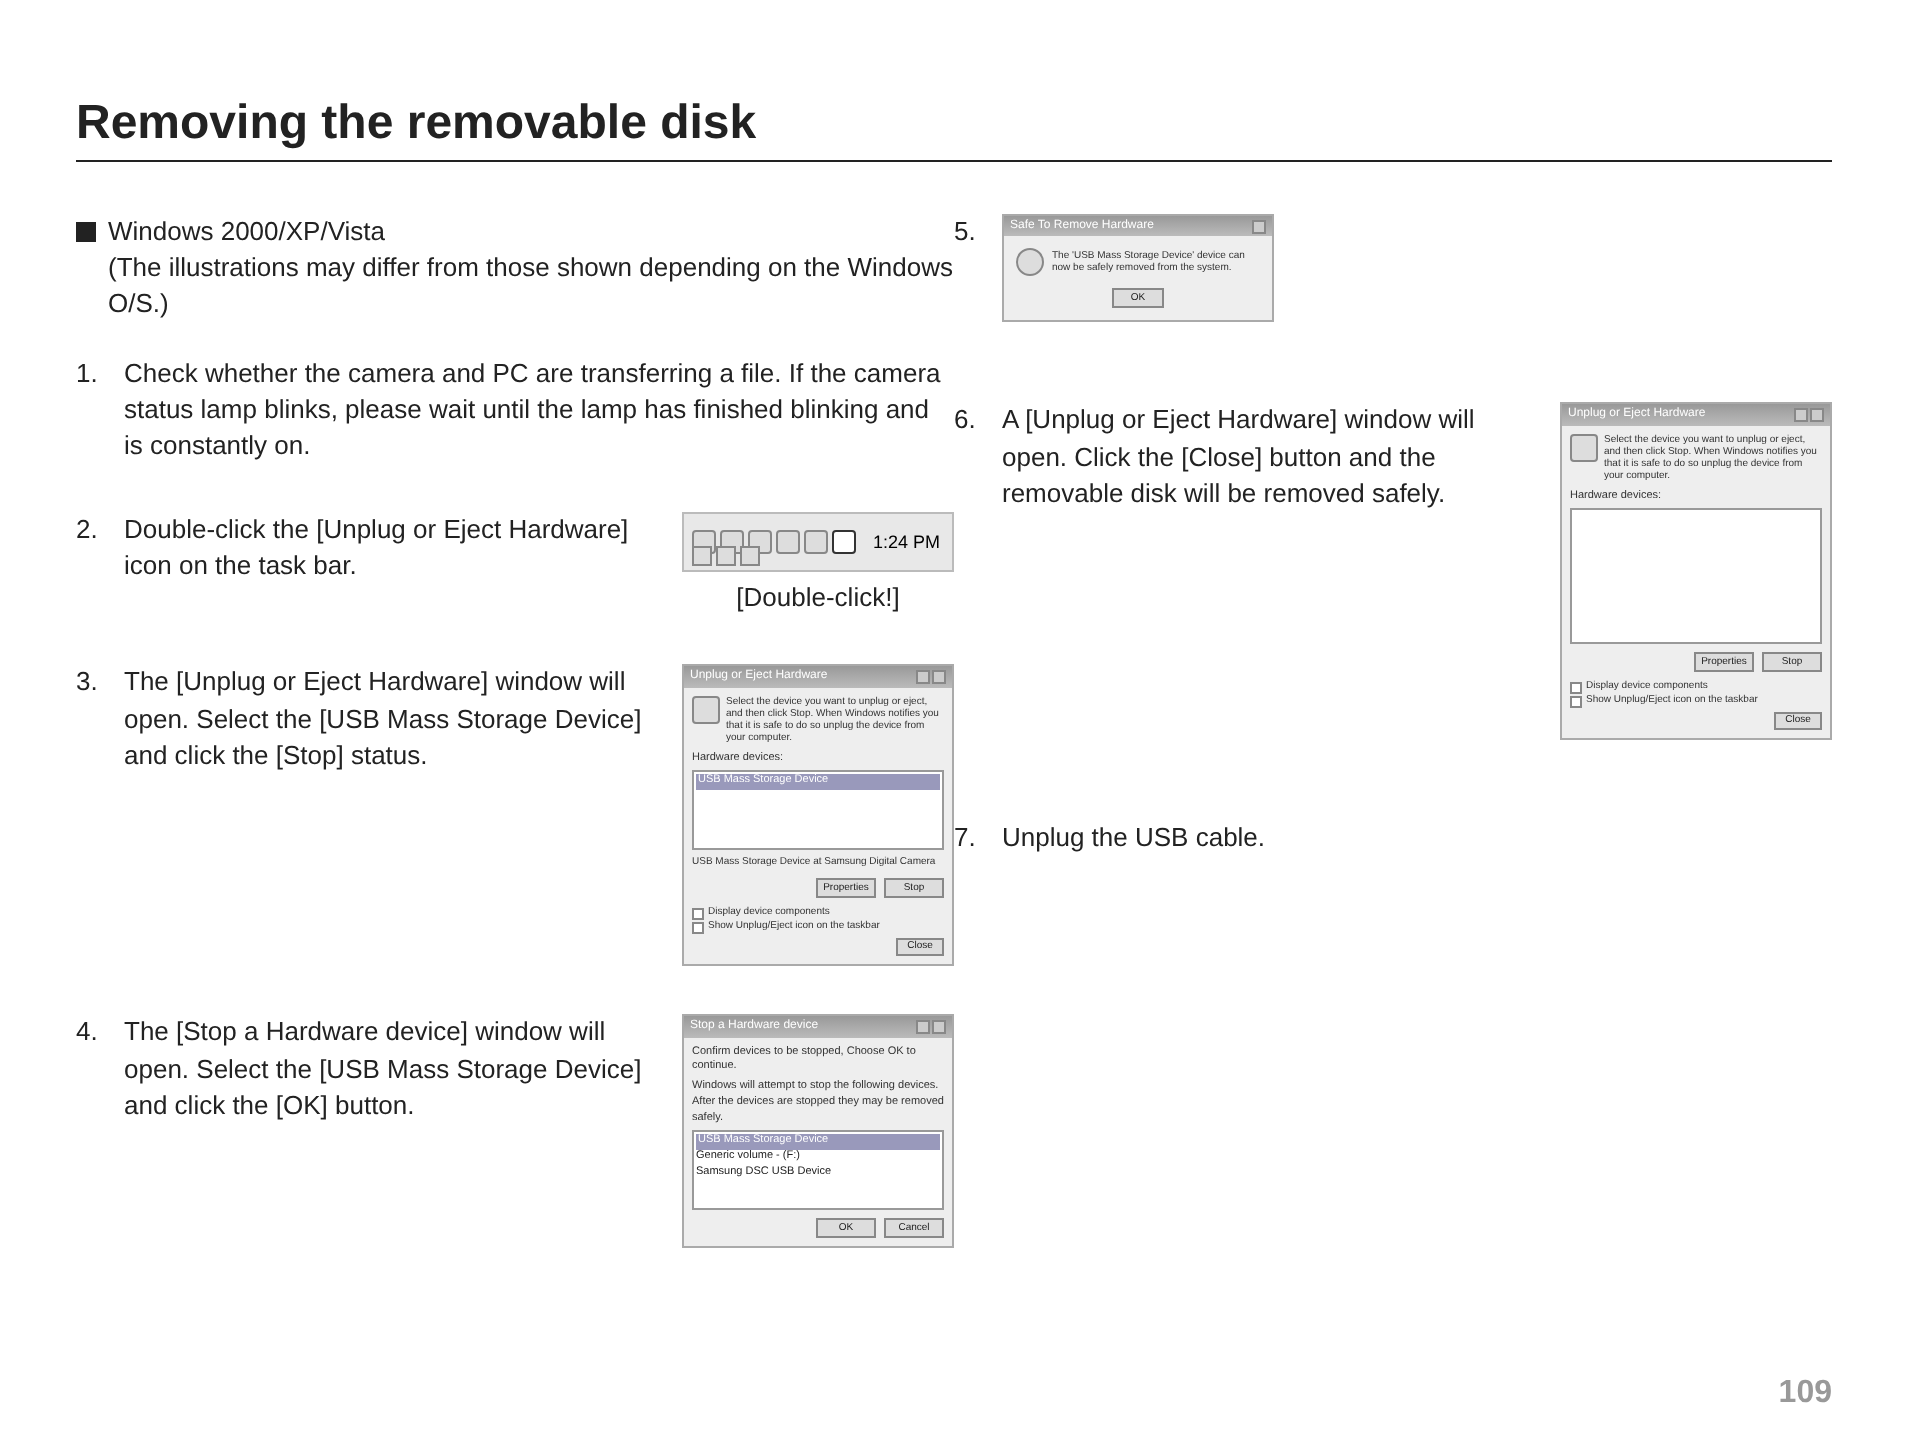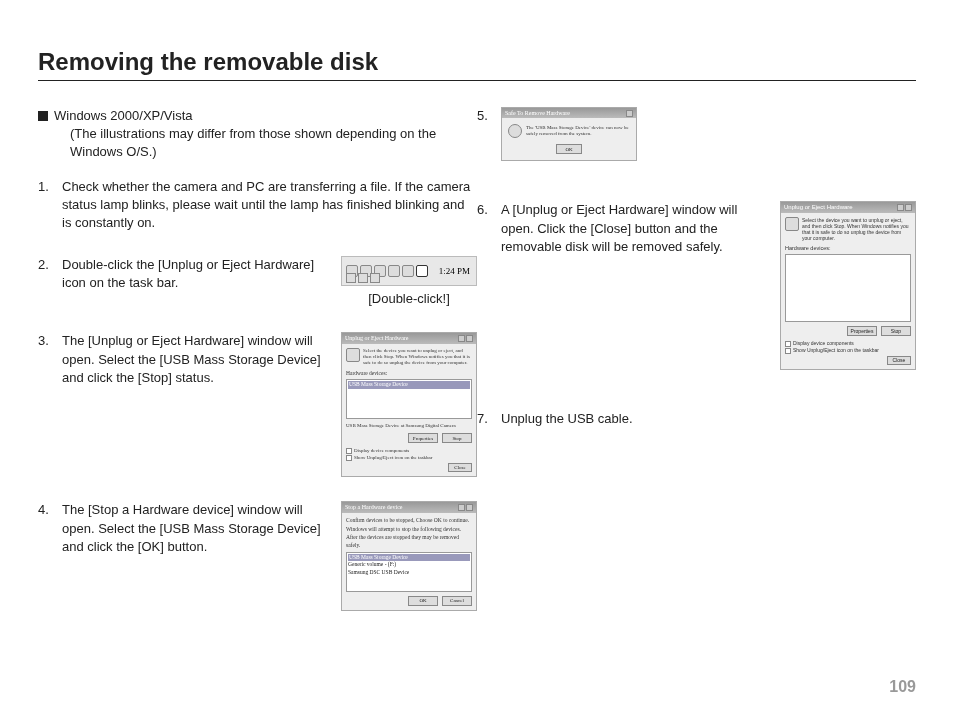--- a/index.html
+++ b/index.html
@@ -27,21 +27,21 @@
     font-size: 13px;
     line-height: 1.4;
   }
   .intro {
     margin-left: 0;
     margin-bottom: 16px;
   }
   .intro-head { display: flex; }
   .intro-bullet { width: 10px; height: 10px; background:#222; display:inline-block; margin-top:4px; margin-right:6px;}
   .intro-text { flex:1; }
-  .intro-sub { margin-left:16px; }
+  .intro-sub { }
   .step {
     display: flex;
     margin-bottom: 24px;
     gap: 10px;
   }
   .step-num { width: 14px; flex-shrink:0; }
   .step-body { flex:1; display:flex; gap:10px; }
   .step-text { flex:1; }
   .step-figure { flex-shrink:0; }
   
@@ -82,32 +82,32 @@
   .dlg-list.tall { height:68px; }
   .dlg-list .sel { background:#99b; color:#fff; padding:0 1px;}
   .dlg-sublabel { font-size:5px; color:#333; margin-top:3px;}
   .dlg-btns-row { display:flex; justify-content:flex-end; gap:4px; margin-top:4px;}
   .dlg-btns-row .btn { width:30px; height:10px; background:#ddd; border:1px solid #888; font-size:5px; display:flex; align-items:center; justify-content:center;}
   .dlg-checks { font-size:5px; color:#333; margin-top:4px;}
   .dlg-checks div { display:flex; align-items:center; gap:2px;}
   .dlg-checks .cb { width:6px; height:6px; border:1px solid #888; background:#fff; display:inline-block;}
   .dlg-close-row { display:flex; justify-content:flex-end; margin-top:2px;}
   .dlg-close-row .btn { width:24px; height:9px; background:#ddd; border:1px solid #888; font-size:5px; display:flex; align-items:center; justify-content:center;}
-  .figure-with-cursor { position:relative;font-family:Liberation Serif, serif; }
+  .figure-with-cursor { position:relative; }
   .corner-cursor { position:absolute; right:-4px; bottom:-4px; }
   
   .tiny-dialog { width:136px; background:#eee; border:1px solid #aaa; font-size:5px;}
   .tiny-body { padding:6px; display:flex; gap:4px; align-items:center;}
   .tiny-body .ic { width:14px; height:14px; background:#ddd; border:1px solid #888; border-radius:7px; flex-shrink:0;}
   .tiny-body .tx { flex:1; font-size:5px; color:#333; line-height:1.2;}
   .tiny-ok-row { display:flex; justify-content:center; padding-bottom:6px;}
   .tiny-ok-row .btn { width:26px; height:10px; background:#ddd; border:1px solid #888; font-size:5px; display:flex; align-items:center; justify-content:center;}
   .page-num {
     position:absolute;
-    right:38px; bottom:24px;
+    right:38px; bottom:14px;
     font-size:16px; font-weight:bold; color:#999;
   }
   .right-steps .step { margin-bottom: 40px; }
 </style>
 </head>
 <body>
 
 <h1 class="page-title">Removing the removable disk</h1>
 
 <div class="columns">

